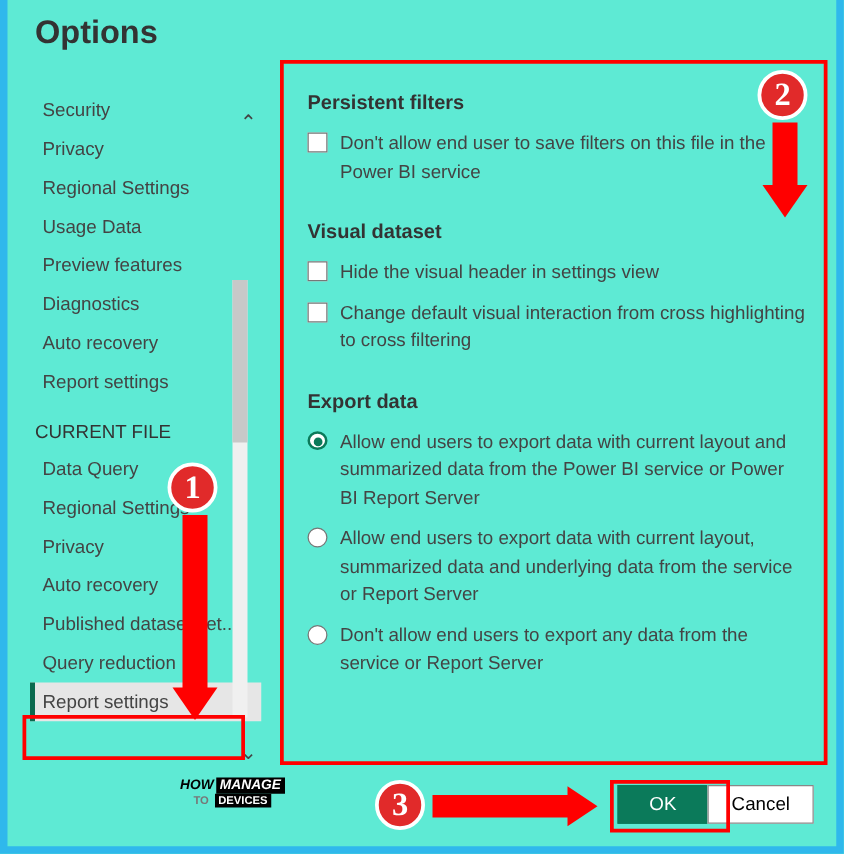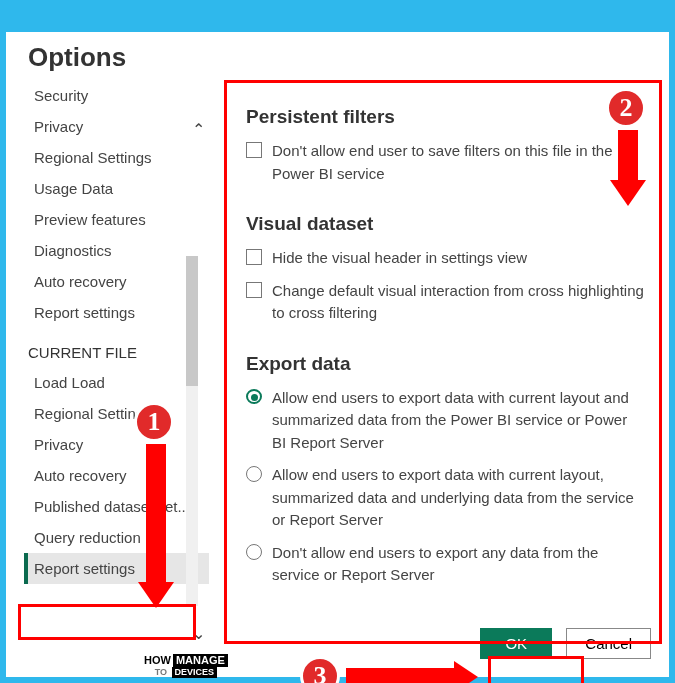--- a/index.html
+++ b/index.html
@@ -8,33 +8,32 @@
     padding: 0;
     font-family: "Segoe UI", Arial, sans-serif;
     background: #2fb8ec;
     width: 675px;
     height: 683px;
     overflow: hidden;
   }
   .frame {
     position: absolute;
     top: 0; left: 6px; right: 6px; bottom: 6px;
-    background: #ffffff;
-    margin-top: 32px;
+    background: #5eead4;
   }
   .title {
     position: absolute;
     top: 10px; left: 22px;
     font-size: 26px;
     font-weight: 600;
     color: #333;
   }
   .sidebar {
     position: absolute;
-    top: 48px; left: 18px;
+    top: 73px; left: 18px;
     width: 185px;
   }
   .nav-item {
     font-size: 15px;
     color: #444;
     padding: 7px 6px 7px 10px;
     cursor: pointer;
     white-space: nowrap;
     overflow: hidden;
     text-overflow: ellipsis;
@@ -67,21 +66,21 @@
     width: 12px; height: 130px;
     background: #c8c8c8;
   }
   .main {
     position: absolute;
     top: 60px; left: 230px; right: 12px; bottom: 90px;
     padding: 14px 12px 10px 10px;
     overflow: hidden;
   }
   .group-title {
-    font-size: 19px;
+    font-size: 16px;
     font-weight: 600;
     color: #333;
     margin: 0 0 12px 0;
   }
   .opt-row {
     display: flex;
     align-items: flex-start;
     margin: 0 0 10px 0;
   }
   .cbox, .radio {
@@ -115,21 +114,20 @@
   .opt-label {
     font-size: 15px;
     color: #444;
     line-height: 1.5;
   }
   .spacer { height: 18px; }
   .btnrow {
     position: absolute;
     bottom: 18px; right: 18px;
     display: flex;
-    gap: 14px;
   }
   .btn {
     min-width: 72px;
     padding: 6px 18px;
     font-size: 15px;
     border: 1px solid #888;
     background: #fff;
     cursor: pointer;
     text-align: center;
   }
@@ -175,21 +173,21 @@
   }
   .wm {
     position: absolute;
     left: 138px; top: 622px;
     font-size: 11px;
     font-weight: 700;
     font-family: Arial, sans-serif;
     line-height: 1;
     pointer-events: none;
   }
-  .wm .l1 { letter-spacing: 0; }
+  .wm .l1 { letter-spacing: 0; font-style: italic; }
   .wm .box { display:inline-block; background:#000; color:#fff; padding:1px 3px; margin-left:2px;}
   .wm .grey { color:#777; font-size:9px; display:block;text-align:center; }
 </style>
 </head>
 <body>
 
 <div class="frame">
 
   <div class="title">Options</div>
 
@@ -198,21 +196,21 @@
     <div class="nav-item">Privacy</div>
     <div class="nav-item">Regional Settings</div>
     <div class="nav-item">Usage Data</div>
     <div class="nav-item">Preview features</div>
     <div class="nav-item">Diagnostics</div>
     <div class="nav-item">Auto recovery</div>
     <div class="nav-item">Report settings</div>
 
     <div class="section-hdr">CURRENT FILE</div>
 
-    <div class="nav-item">Load Load</div>
+    <div class="nav-item">Data Query</div>
     <div class="nav-item">Regional Settings</div>
     <div class="nav-item">Privacy</div>
     <div class="nav-item">Auto recovery</div>
     <div class="nav-item">Published dataset set...</div>
     <div class="nav-item">Query reduction</div>
     <div class="nav-item nav-active">Report settings</div>
   </div>
 
   <span class="chevron" style="top:88px">⌃</span>
   <span class="chevron" style="top:592px">⌄</span>

